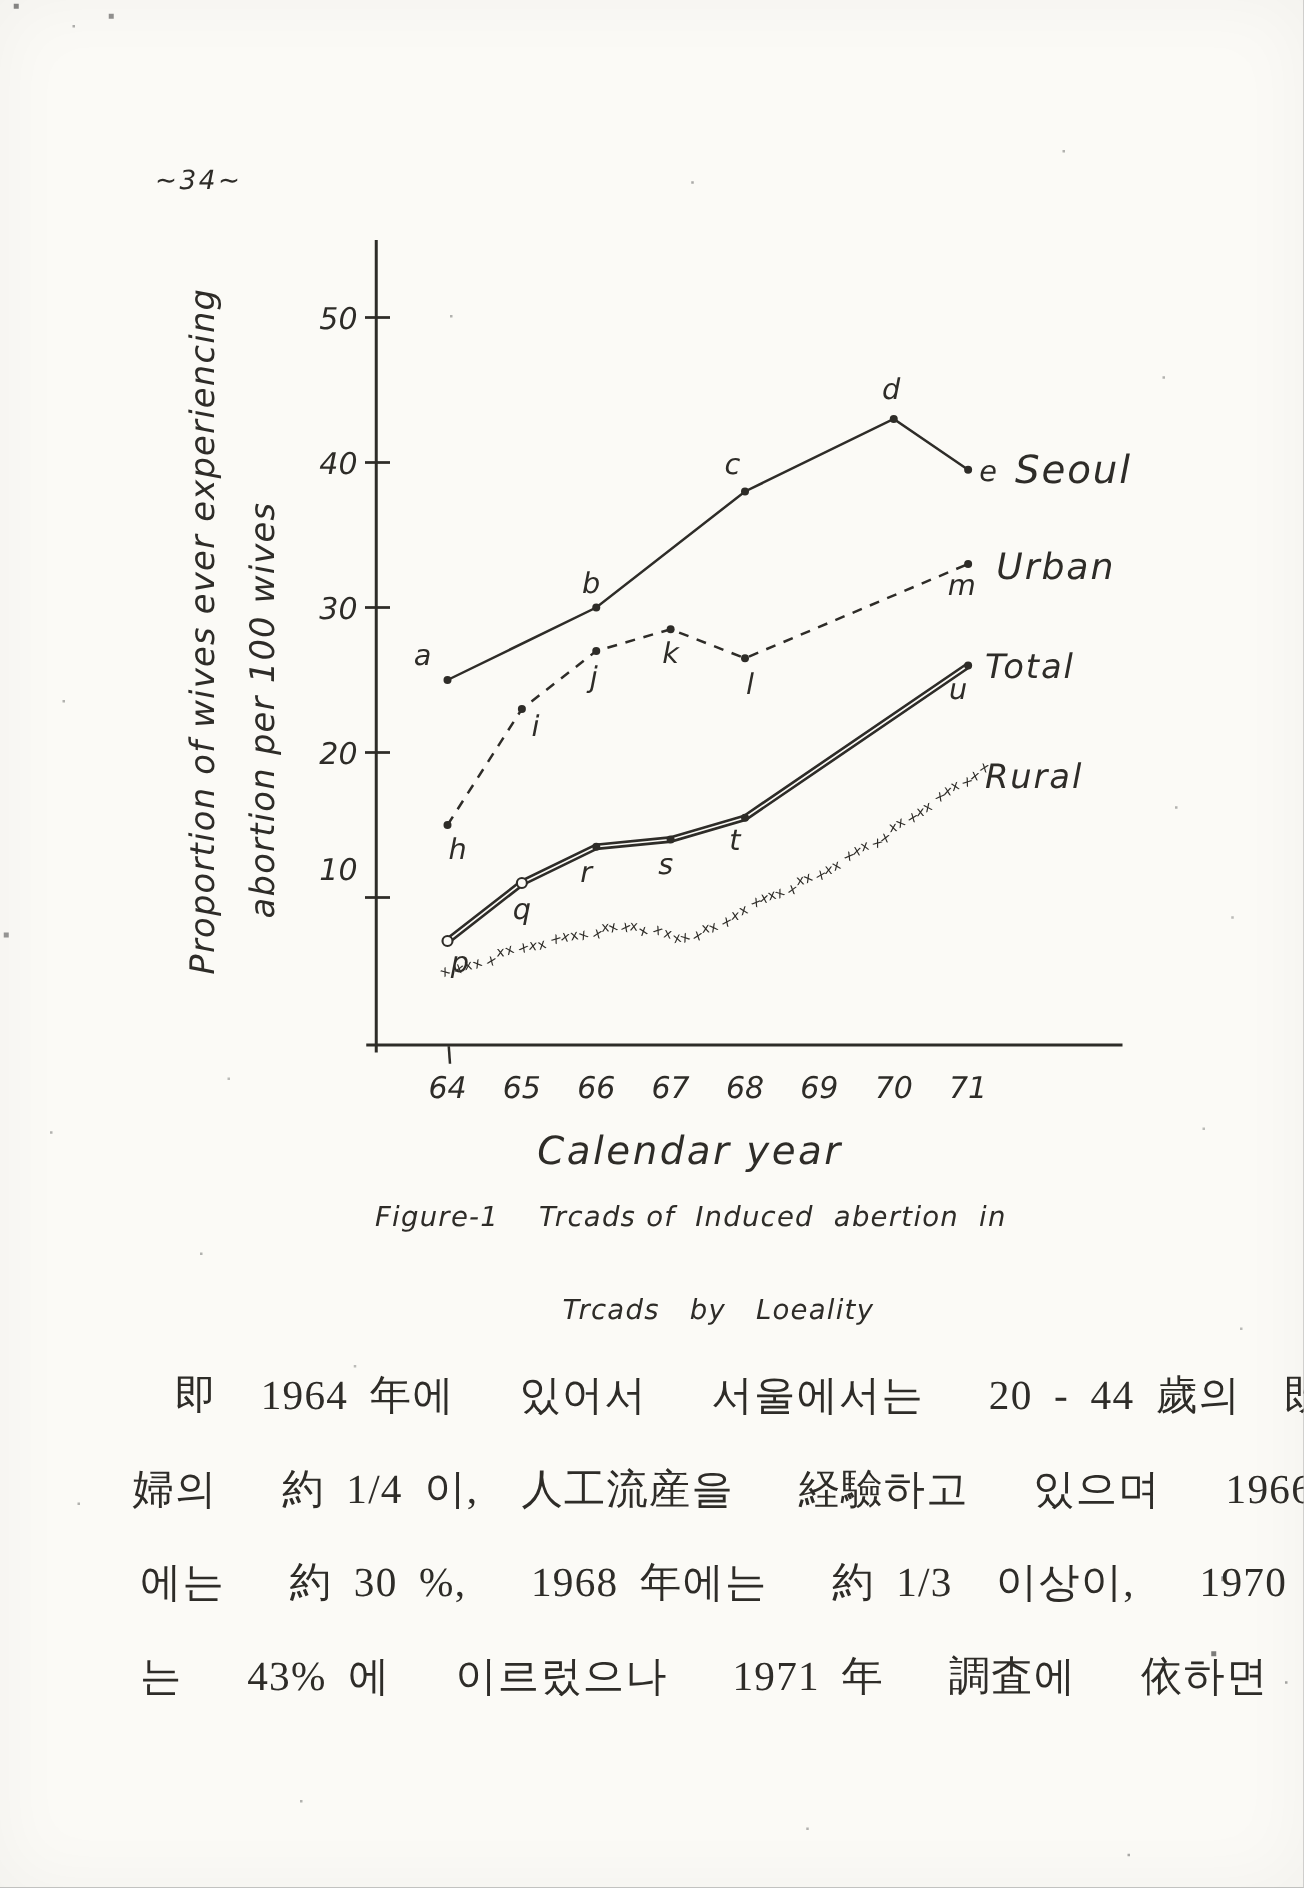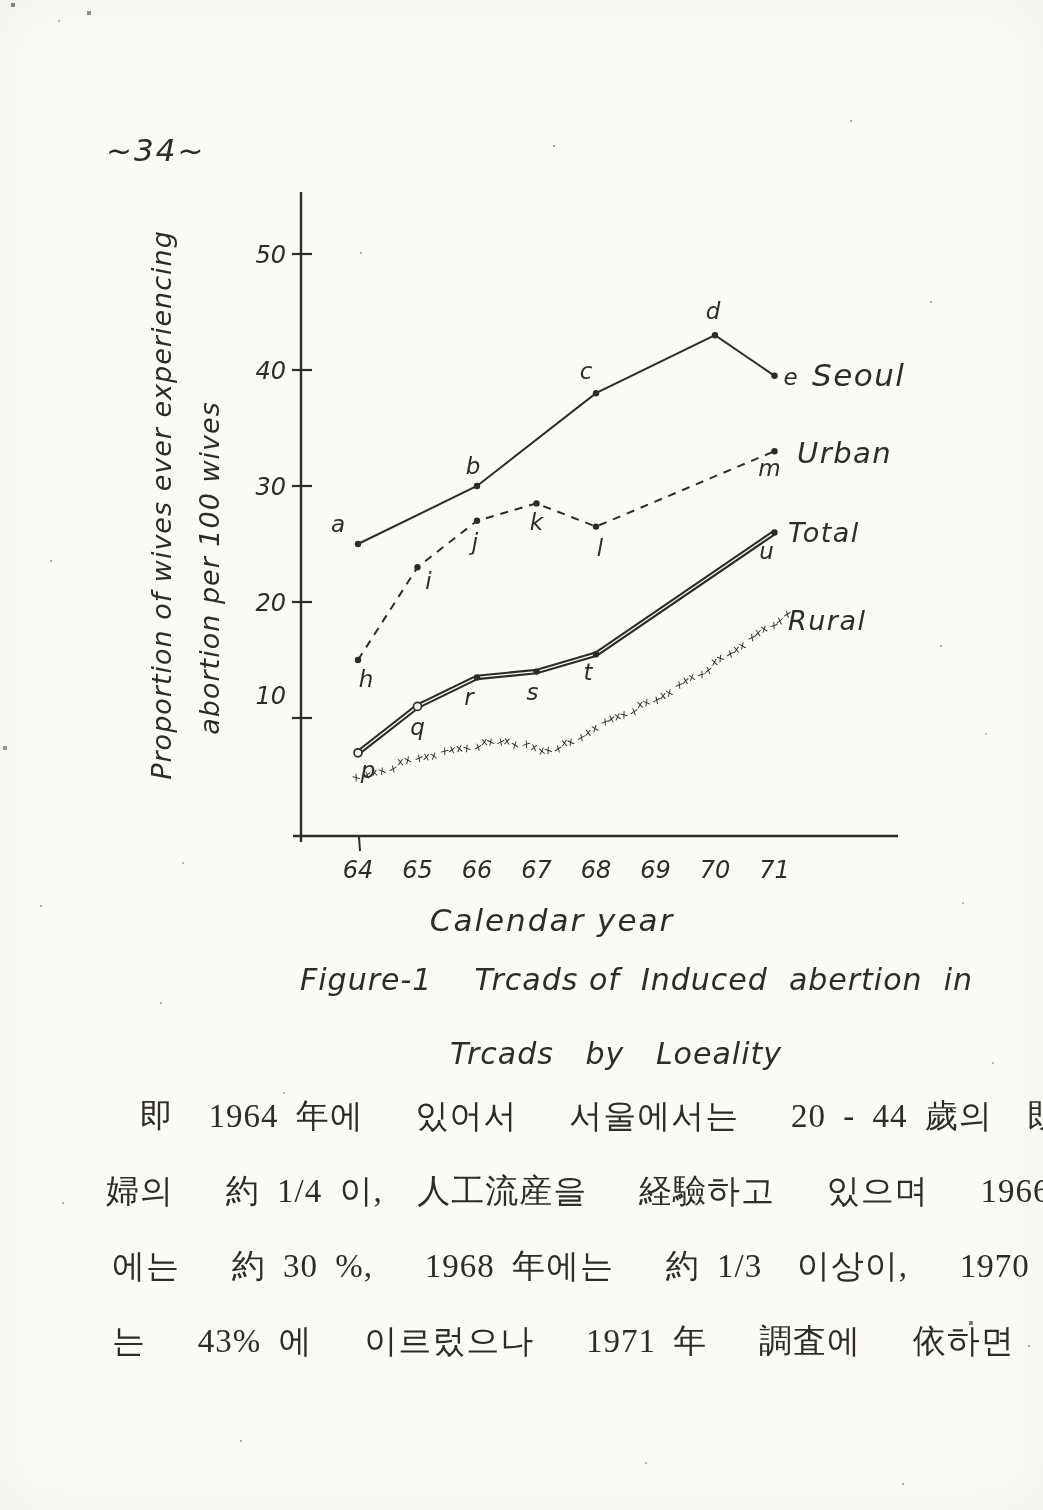--- a/index.html
+++ b/index.html
@@ -17,37 +17,37 @@
     font-family:"DejaVu Sans",sans-serif;
     color:var(--ink);
   }
   .hwtext{
     font-family:"DejaVu Sans",sans-serif;
     font-style:italic;
     color:var(--ink);
     white-space:pre;
   }
   .page-number{
-    position:absolute;left:106px;top:132px;
-    font-size:31px;letter-spacing:2px;
+    position:absolute;left:124px;top:132px;
+    font-size:21px;letter-spacing:2px;
   }
   #chart-svg{position:absolute;left:0;top:0;}
   #chart-svg text.hw{
     font-family:"DejaVu Sans",sans-serif;
     font-style:italic;
     fill:var(--ink);
   }
   #chart-svg text.t24{font-size:24px;}
   #chart-svg text.t23{font-size:23px;}
   #chart-svg text.t27{font-size:27px;letter-spacing:1px;}
   #chart-svg text.t31{font-size:31px;letter-spacing:2px;}
   #chart-svg text.xmark{font-size:11px;font-style:normal;}
   .caption-line{
     position:absolute;
-    font-size:30px;letter-spacing:1px;
+    font-size:22px;letter-spacing:1px;
   }
   .caption-1{left:300px;top:962px;}
   .caption-2{left:450px;top:1036px;}
   .body-line{
     position:absolute;
     font-size:33px;
     letter-spacing:1px;
     word-spacing:8px;
     white-space:pre;
     font-style:normal;

